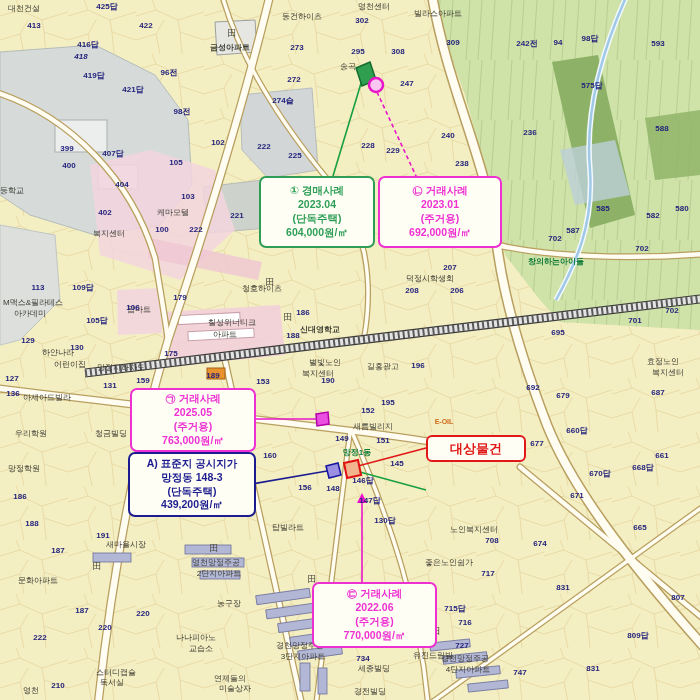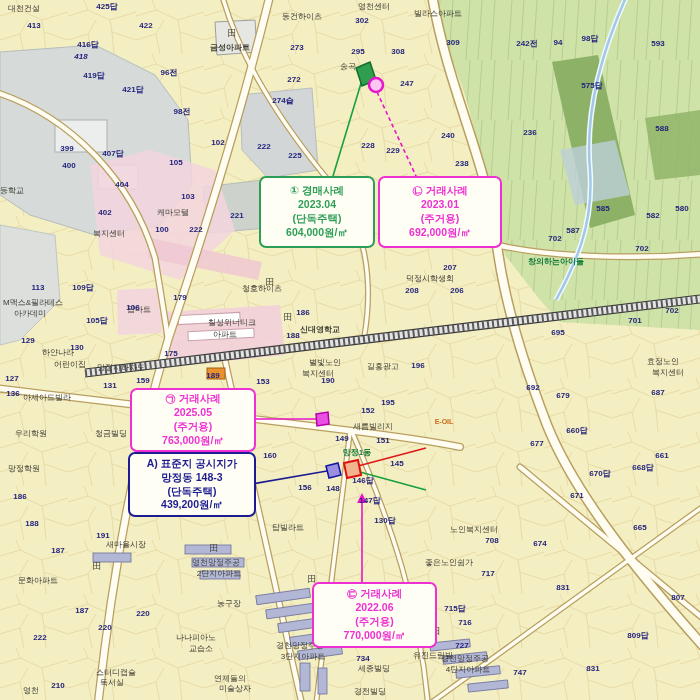--- a/index.html
+++ b/index.html
@@ -348,20 +348,23 @@
     <div>763,000원/㎡</div>
   </div>
 
   <div class="callout navy" style="left:128px;top:452px;width:124px;height:61px">
     <div>A) 표준지 공시지가</div>
     <div>망정동 148-3</div>
     <div>(단독주택)</div>
     <div>439,200원/㎡</div>
   </div>
 
+  <div class="subject-box" style="left:426px;top:435px;width:96px;height:23px">
+    <span>대상물건</span>
+  </div>
 
 
   <div class="callout magenta" style="left:312px;top:582px;width:121px;height:62px">
     <div>㉢ 거래사례</div>
     <div>2022.06</div>
     <div>(주거용)</div>
     <div>770,000원/㎡</div>
   </div>
 
 </div>

